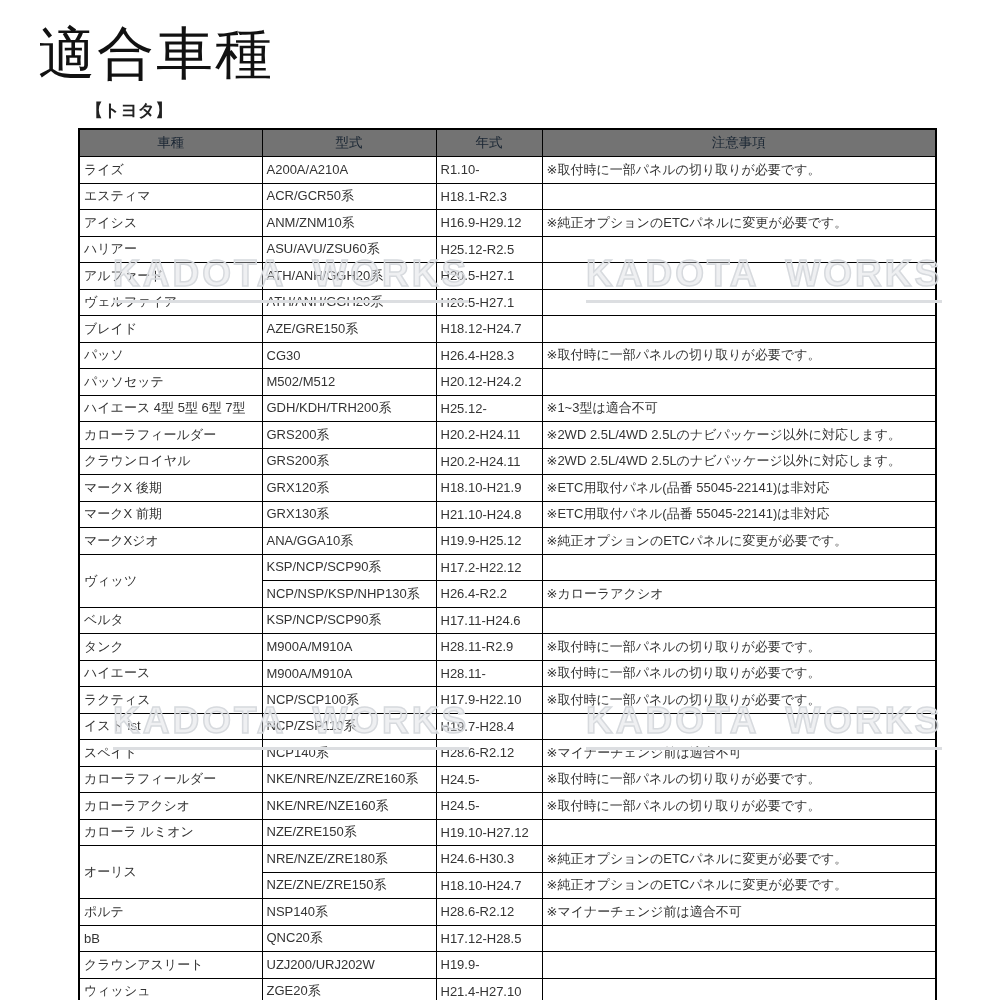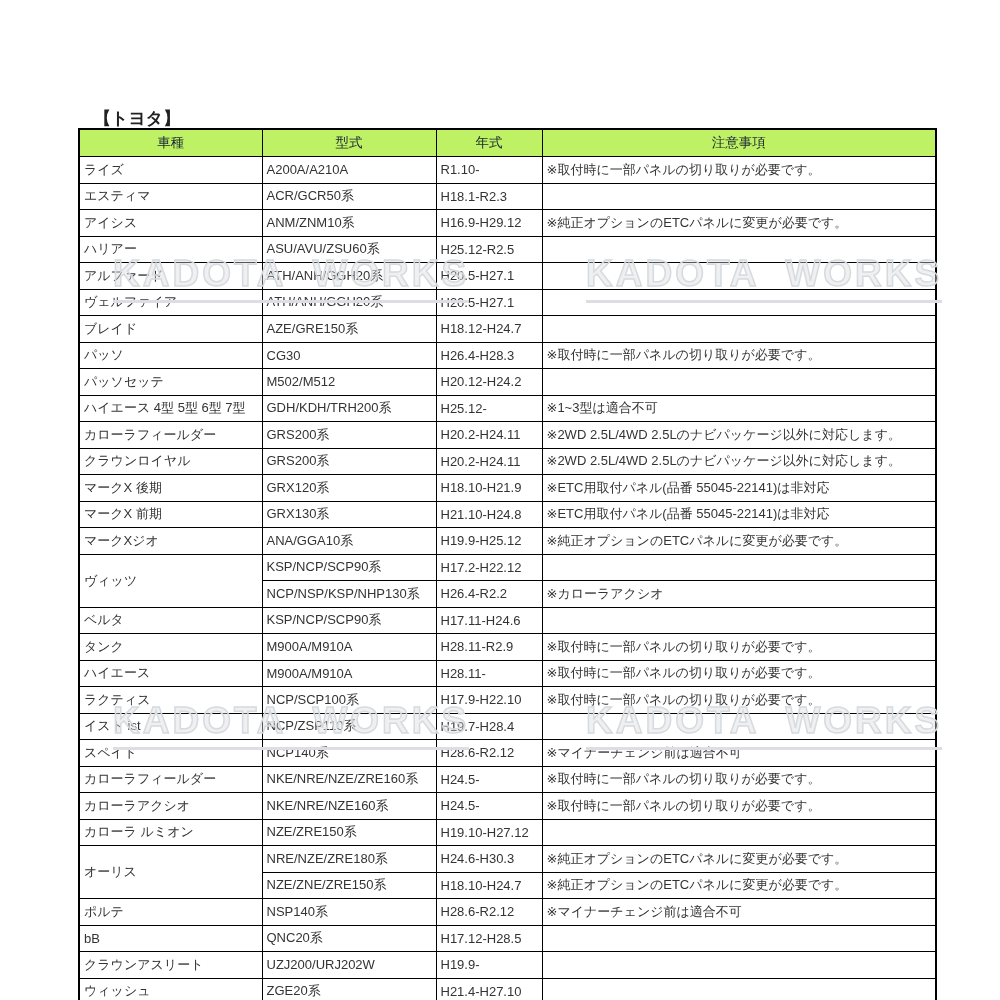--- a/index.html
+++ b/index.html
@@ -25,38 +25,38 @@
     color: #111111;
     margin: 0;
   }
   .section-label {
     position: absolute;
     left: 86px;
     top: 99px;
     font-size: 17px;
     font-weight: 700;
     color: #222222;
-    margin: 8px;
+    margin: 0;
   }
   table.fit-table {
     position: absolute;
     left: 78px;
     top: 128px;
     width: 857px;
     border-collapse: collapse;
     table-layout: fixed;
     font-size: 13px;
     color: #333333;
   }
   table.fit-table col.c1 { width: 183px; }
   table.fit-table col.c2 { width: 174px; }
   table.fit-table col.c3 { width: 106px; }
   table.fit-table col.c4 { width: 394px; }
   table.fit-table th {
-    background: #bef264;
+    background: #737373;
     border: 1px solid #000000;
     font-weight: 400;
     color: #1a2633;
     font-size: 13.5px;
     height: 24px;
     padding: 1px 20px;
     text-align: center;
   }
   table.fit-table td {
     border: 1px solid #000000;
@@ -85,20 +85,21 @@
   .wm-top-left     { left: 113px; top: 253px; }
   .wm-top-right    { left: 586px; top: 253px; }
   .wm-bottom-left  { left: 113px; top: 700px; }
   .wm-bottom-right { left: 586px; top: 700px; }
 </style>
 </head>
 <body>
 
 <div class="page">
 
+  <h1 class="page-title">適合車種</h1>
 
   <div class="section-label">【トヨタ】</div>
 
   <table class="fit-table">
     <colgroup>
       <col class="c1">
         <col class="c2">
         <col class="c3">
         <col class="c4">
     </colgroup>

